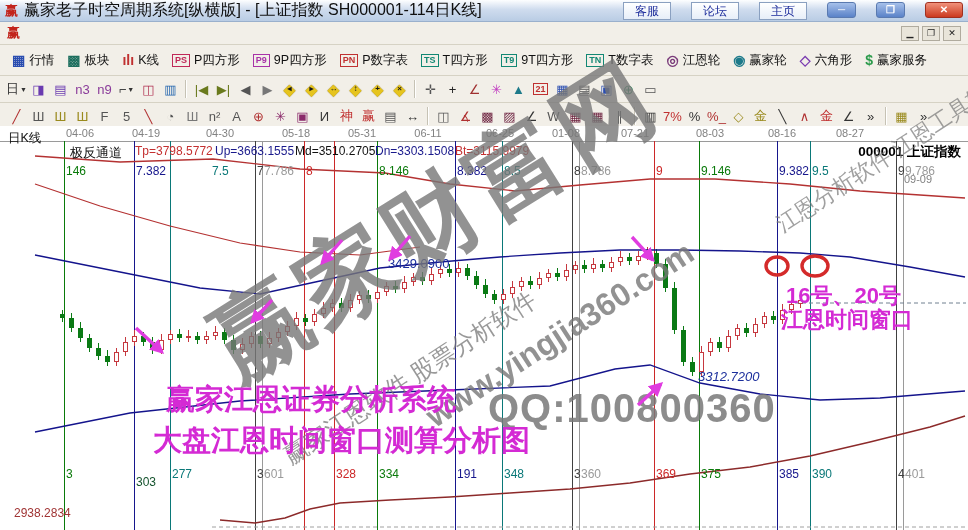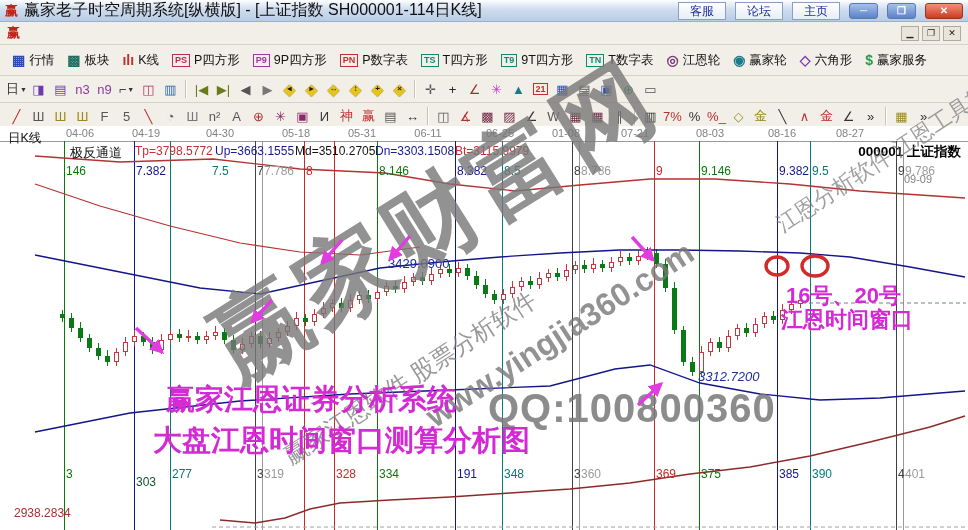--- a/index.html
+++ b/index.html
@@ -5,21 +5,21 @@
   html,body{margin:0;padding:0;}
   body{width:968px;height:530px;overflow:hidden;position:relative;background:#fff;
        font-family:"Liberation Sans",sans-serif;}
   button{font-family:"Liberation Sans",sans-serif;background:none;border:none;padding:0;cursor:default;}
 
   
   .titlebar{height:22px;background:linear-gradient(#fdfeff,#cfdcee 45%,#b9cce4);
     border-bottom:1px solid #9ab0cc;display:flex;align-items:center;padding:0 5px;box-sizing:border-box;}
   .app-icon{color:#c2241c;font-weight:bold;font-size:13px;margin-right:6px;}
   .title{font-size:16px;color:#101010;white-space:nowrap;}
-  .tb-right{margin-left:auto;display:flex;gap:9px;align-items:center;}
+  .tb-right{margin-left:auto;display:flex;gap:20px;align-items:flex-start;}
   .qbtn{font-size:12px;color:#1a2a9a;background:linear-gradient(#ffffff,#e7eef8);
     border:1px solid #8aa0c0;padding:1px 11px;height:18px;line-height:14px;}
   .wbtn{width:29px;height:16px;border-radius:3px;color:#fff;font-size:10px;line-height:14px;
     text-align:center;border:1px solid #5a7ab0;font-weight:bold;}
   .wbtn.min,.wbtn.max{background:linear-gradient(#a6c0ea,#5a82c8);}
   .wbtn.close{background:linear-gradient(#f0917a,#cb3a20);border-color:#a03020;width:38px;}
 
   .menubar{height:22px;background:#f2efe8;border-bottom:1px solid #d6d2c4;display:flex;
     align-items:center;padding:0 7px;}
   .menu-logo{color:#c2241c;font-weight:bold;font-size:13px;margin-right:8px;}
@@ -617,21 +617,21 @@
 <div id="axislabels">
     <span class="axlab" style="left: 66px; top: 164px; color: rgb(10, 122, 10);">146</span>
     <span class="axlab" style="left: 66px; top: 467px; color: rgb(10, 122, 10);">3</span>
     <span class="axlab" style="left: 136px; top: 164px; color: rgb(22, 22, 140);">7.382</span>
     <span class="axlab" style="left: 136px; top: 475px; color: #14532d;">303</span>
     <span class="axlab" style="left: 172px; top: 164px; color: rgb(10, 120, 120); margin-left: 40px;">7.5</span>
     <span class="axlab" style="left: 172px; top: 467px; color: rgb(10, 120, 120);">277</span>
     <span class="axlab" style="left: 257px; top: 164px; color: rgb(64, 64, 64);">7</span>
     <span class="axlab" style="left: 257px; top: 467px; color: rgb(64, 64, 64);">3</span>
     <span class="axlab" style="left: 264px; top: 164px; color: rgb(154, 154, 154);">7.786</span>
-    <span class="axlab" style="left: 264px; top: 467px; color: rgb(154, 154, 154);">319</span>
+    <span class="axlab" style="left: 264px; top: 467px; color: rgb(154, 154, 154);">601</span>
     <span class="axlab" style="left: 306px; top: 164px; color: rgb(204, 40, 40);">8</span>
     <span class="axlab" style="left: 336px; top: 467px; color: rgb(204, 40, 40);">328</span>
     <span class="axlab" style="left: 379px; top: 164px; color: rgb(10, 122, 10);">8.146</span>
     <span class="axlab" style="left: 379px; top: 467px; color: rgb(10, 122, 10);">334</span>
     <span class="axlab" style="left: 457px; top: 164px; color: rgb(22, 22, 140);">8.382</span>
     <span class="axlab" style="left: 457px; top: 467px; color: rgb(22, 22, 140);">191</span>
     <span class="axlab" style="left: 504px; top: 164px; color: rgb(10, 120, 120);">8.5</span>
     <span class="axlab" style="left: 504px; top: 467px; color: rgb(10, 120, 120);">348</span>
     <span class="axlab" style="left: 574px; top: 164px; color: rgb(64, 64, 64);">8</span>
     <span class="axlab" style="left: 574px; top: 467px; color: rgb(64, 64, 64);">3</span>

